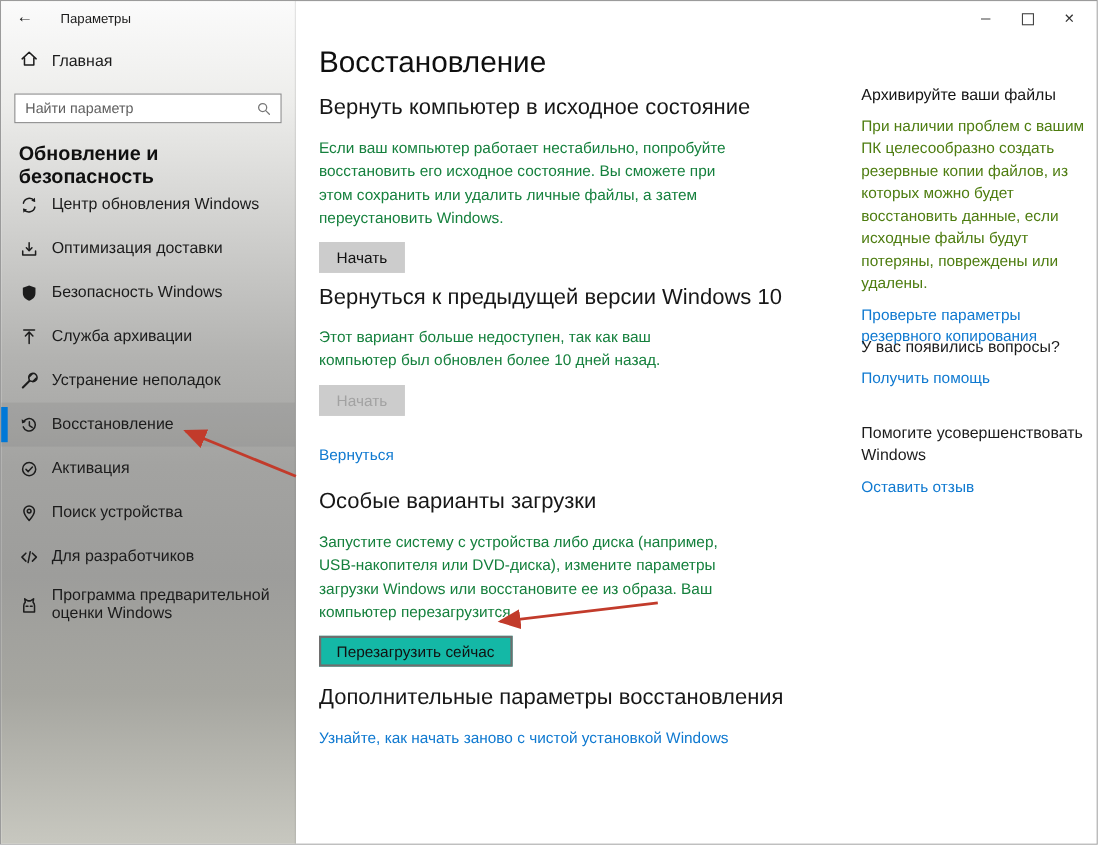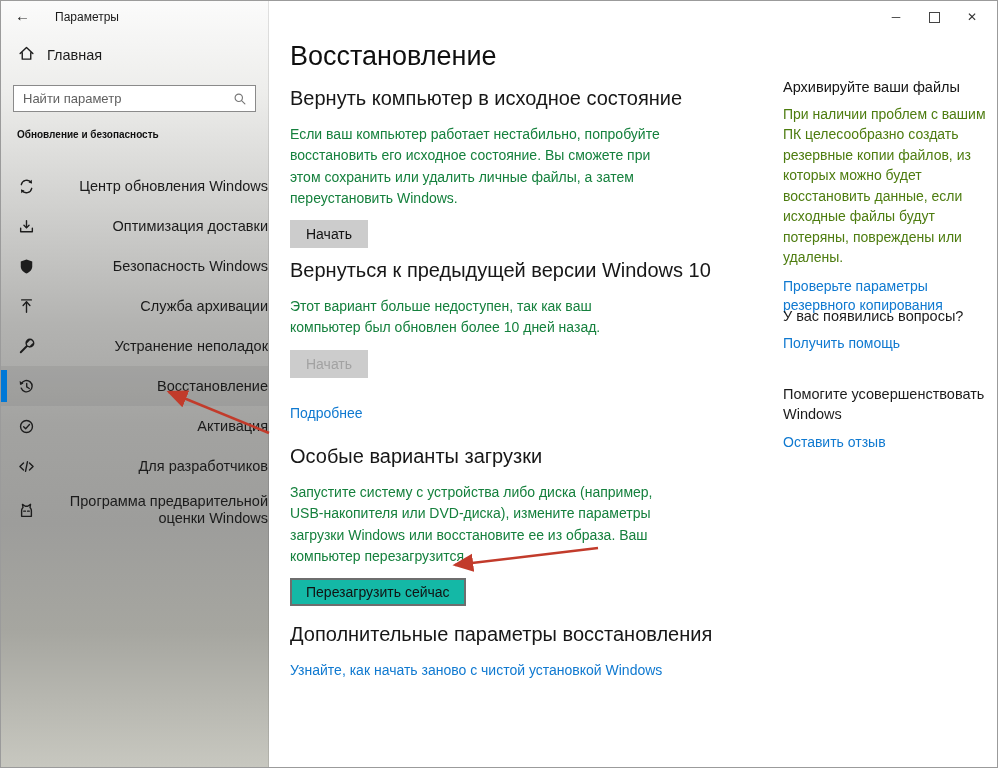--- a/index.html
+++ b/index.html
@@ -24,26 +24,26 @@
     font-size:12px;color:#333;cursor:pointer;}
   .maxi-box{display:inline-block;width:9px;height:9px;border:1px solid #444;}
   .home-row{position:absolute;left:17px;top:44px;display:flex;align-items:center;gap:12px;
     font-size:14.5px;color:#1c1c1c;cursor:pointer;}
   .search-box{position:absolute;left:12px;top:84px;width:243px;height:27px;background:#fff;
     border:1px solid #8a8a8a;display:flex;align-items:center;box-sizing:border-box;}
   .search-box input{border:none;flex:1;font-size:13px;padding:0 6px 0 9px;background:transparent;
     outline:none;color:#333;font-family:inherit;min-width:0;}
   .search-box input::placeholder{color:#5f5f5f;opacity:1;}
   .search-glyph{margin-right:8px;display:flex;}
-  .group-header{position:absolute;left:16px;top:128px;font-size:10px;font-weight:700;color:#101010;}
+  .group-header{position:absolute;left:16px;top:128px;font-size:18px;font-weight:700;color:#101010;}
   .nav{position:absolute;left:0;top:165px;width:267px;}
   .nav-item{position:relative;min-height:40px;display:flex;align-items:center;
     padding-left:16px;gap:11px;font-size:14.5px;color:#1b1b1b;cursor:pointer;box-sizing:border-box;}
   .nav-item .ic{width:19px;display:flex;justify-content:center;flex:none;}
-  .nav-item .lbl{width:223px;line-height:1.15;text-align:right;}
+  .nav-item .lbl{width:223px;line-height:1.15;}
   .nav-item.selected{background:rgba(128,128,128,0.22);}
   .nav-item.selected::before{content:"";position:absolute;left:0;top:4px;width:6px;height:32px;
     background:#0078d7;}
   .nav-item.tall{min-height:48px;align-items:center;}
   
   .main{position:absolute;left:289px;top:40px;width:430px;}
   .page-title{font-size:27px;font-weight:400;color:#0f0f0f;margin:0;}
   .section{position:absolute;left:0;}
   .s1{top:46px;} .s2{top:218px;} .s3{top:404px;} .s4{top:582px;}
   .section h2{font-size:20px;font-weight:400;color:#171717;margin:0 0 14px;white-space:nowrap;}
@@ -172,20 +172,29 @@
       <div class="nav-item">
         <span class="ic">
           <svg width="17" height="17" viewBox="0 0 16 16">
             <circle class="icn" cx="8" cy="8" r="5.6"></circle>
             <path class="icn" d="M5.3 8.2 L7.2 10.1 L10.8 6.2"></path>
           </svg>
         </span>
         <span class="lbl">Активация</span>
       </div>
 
+      <div class="nav-item">
+        <span class="ic">
+          <svg width="17" height="17" viewBox="0 0 16 16">
+            <path class="icn" d="M8 1.8 C5.5 1.8 3.5 3.8 3.5 6.2 C3.5 9.4 8 14.2 8 14.2 C8 14.2 12.5 9.4 12.5 6.2 C12.5 3.8 10.5 1.8 8 1.8 Z"></path>
+            <circle class="icn" cx="8" cy="6.2" r="1.6"></circle>
+          </svg>
+        </span>
+        <span class="lbl">Поиск устройства</span>
+      </div>
 
       <div class="nav-item">
         <span class="ic">
           <svg width="17" height="17" viewBox="0 0 16 16">
             <path class="icn" d="M5.2 4.6 L1.8 8 L5.2 11.4"></path>
             <path class="icn" d="M10.8 4.6 L14.2 8 L10.8 11.4"></path>
             <path class="icn" d="M8.9 3.4 L7.1 12.6"></path>
           </svg>
         </span>
         <span class="lbl">Для разработчиков</span>
@@ -218,21 +227,21 @@
     <div class="section s1">
       <h2>Вернуть компьютер в исходное состояние</h2>
       <p>Если ваш компьютер работает нестабильно, попробуйте восстановить его исходное состояние. Вы сможете при этом сохранить или удалить личные файлы, а затем переустановить Windows.</p>
       <button class="btn">Начать</button>
     </div>
 
     <div class="section s2">
       <h2>Вернуться к предыдущей версии Windows 10</h2>
       <p>Этот вариант больше недоступен, так как ваш компьютер был обновлен более 10 дней назад.</p>
       <button class="btn disabled" disabled="">Начать</button><br>
-      <a class="link">Подробнее</a>
+      <a class="link">Вернуться</a>
     </div>
 
     <div class="section s3">
       <h2>Особые варианты загрузки</h2>
       <p>Запустите систему с устройства либо диска (например, USB-накопителя или DVD-диска), измените параметры загрузки Windows или восстановите ее из образа. Ваш компьютер перезагрузится.</p>
       <button class="btn focused">Перезагрузить сейчас</button>
     </div>
 
     <div class="section s4">
       <h2>Дополнительные параметры восстановления</h2>

